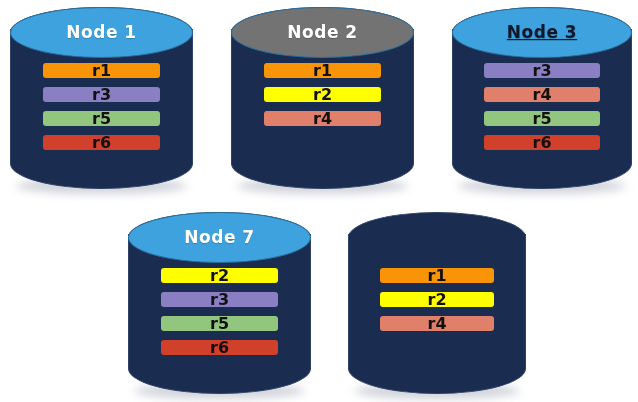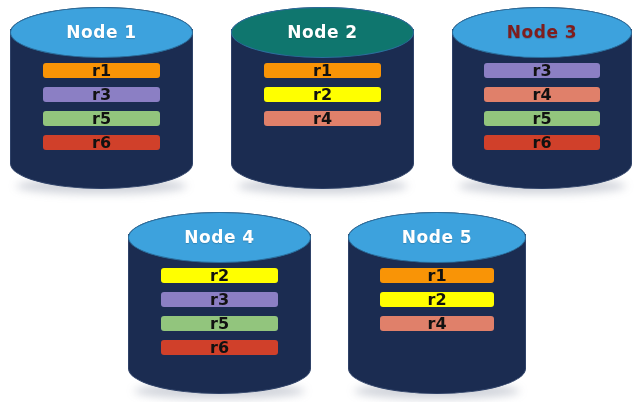--- a/index.html
+++ b/index.html
@@ -116,80 +116,77 @@
         <span class="bar-label" style="color: rgb(17, 17, 17);">r5</span>
       </div>
       <div class="bar" style="background: rgb(208, 64, 42); left: 33px; right: 33px; top: 128px; height: 15px;">
         <span class="bar-label" style="color: rgb(17, 17, 17);">r6</span>
       </div>
     </div>
     <div class="node" style="left: 231px; top: 7px; width: 183px; height: 182px;">
       <div class="cyl-shadow"></div>
       <div class="cyl-body" style="background: rgb(27, 44, 81); border-color: rgb(47, 66, 104);"></div>
       <div class="cyl-body-mid" style="background: rgb(27, 44, 81); border-left-color: rgb(47, 66, 104); border-right-color: rgb(47, 66, 104);"></div>
-      <div class="cyl-top" style="background: #0f766e; border-color: rgb(43, 110, 156);">
+      <div class="cyl-top" style="background: #737373; border-color: rgb(43, 110, 156);">
         <span class="node-label" style="color: rgb(255, 255, 255);">Node 2</span>
       </div>
       <div class="bar" style="background: rgb(249, 148, 6); left: 33px; right: 33px; top: 56px; height: 15px;">
         <span class="bar-label" style="color: rgb(17, 17, 17);">r1</span>
       </div>
       <div class="bar" style="background: rgb(255, 255, 0); left: 33px; right: 33px; top: 80px; height: 15px;">
         <span class="bar-label" style="color: rgb(17, 17, 17);">r2</span>
       </div>
       <div class="bar" style="background: rgb(224, 128, 106); left: 33px; right: 33px; top: 104px; height: 15px;">
         <span class="bar-label" style="color: rgb(17, 17, 17);">r4</span>
       </div>
     </div>
     <div class="node" style="left: 452px; top: 7px; width: 180px; height: 182px;">
       <div class="cyl-shadow"></div>
       <div class="cyl-body" style="background: rgb(27, 44, 81); border-color: rgb(47, 66, 104);"></div>
       <div class="cyl-body-mid" style="background: rgb(27, 44, 81); border-left-color: rgb(47, 66, 104); border-right-color: rgb(47, 66, 104);"></div>
       <div class="cyl-top" style="background: rgb(61, 162, 221); border-color: rgb(43, 110, 156);">
-        <span class="node-label" style="color: #7f1d1d;">Node 3</span>
+        <span class="node-label" style="color: #0f172a; text-decoration: underline;">Node 3</span>
       </div>
       <div class="bar" style="background: rgb(139, 127, 196); left: 32px; right: 32px; top: 56px; height: 15px;">
         <span class="bar-label" style="color: rgb(17, 17, 17);">r3</span>
       </div>
       <div class="bar" style="background: rgb(224, 128, 106); left: 32px; right: 32px; top: 80px; height: 15px;">
         <span class="bar-label" style="color: rgb(17, 17, 17);">r4</span>
       </div>
       <div class="bar" style="background: rgb(146, 197, 125); left: 32px; right: 32px; top: 104px; height: 15px;">
         <span class="bar-label" style="color: rgb(17, 17, 17);">r5</span>
       </div>
       <div class="bar" style="background: rgb(208, 64, 42); left: 32px; right: 32px; top: 128px; height: 15px;">
         <span class="bar-label" style="color: rgb(17, 17, 17);">r6</span>
       </div>
     </div>
     <div class="node" style="left: 128px; top: 212px; width: 183px; height: 182px;">
       <div class="cyl-shadow"></div>
       <div class="cyl-body" style="background: rgb(27, 44, 81); border-color: rgb(47, 66, 104);"></div>
       <div class="cyl-body-mid" style="background: rgb(27, 44, 81); border-left-color: rgb(47, 66, 104); border-right-color: rgb(47, 66, 104);"></div>
       <div class="cyl-top" style="background: rgb(61, 162, 221); border-color: rgb(43, 110, 156);">
-        <span class="node-label" style="color: rgb(255, 255, 255);">Node 4</span>
+        <span class="node-label" style="color: rgb(255, 255, 255);">Node 7</span>
       </div>
       <div class="bar" style="background: rgb(255, 255, 0); left: 33px; right: 33px; top: 56px; height: 15px;">
         <span class="bar-label" style="color: rgb(17, 17, 17);">r2</span>
       </div>
       <div class="bar" style="background: rgb(139, 127, 196); left: 33px; right: 33px; top: 80px; height: 15px;">
         <span class="bar-label" style="color: rgb(17, 17, 17);">r3</span>
       </div>
       <div class="bar" style="background: rgb(146, 197, 125); left: 33px; right: 33px; top: 104px; height: 15px;">
         <span class="bar-label" style="color: rgb(17, 17, 17);">r5</span>
       </div>
       <div class="bar" style="background: rgb(208, 64, 42); left: 33px; right: 33px; top: 128px; height: 15px;">
         <span class="bar-label" style="color: rgb(17, 17, 17);">r6</span>
       </div>
     </div>
     <div class="node" style="left: 348px; top: 212px; width: 178px; height: 182px;">
       <div class="cyl-shadow"></div>
       <div class="cyl-body" style="background: rgb(27, 44, 81); border-color: rgb(47, 66, 104);"></div>
       <div class="cyl-body-mid" style="background: rgb(27, 44, 81); border-left-color: rgb(47, 66, 104); border-right-color: rgb(47, 66, 104);"></div>
-      <div class="cyl-top" style="background: rgb(61, 162, 221); border-color: rgb(43, 110, 156);">
-        <span class="node-label" style="color: rgb(255, 255, 255);">Node 5</span>
-      </div>
       <div class="bar" style="background: rgb(249, 148, 6); left: 32px; right: 32px; top: 56px; height: 15px;">
         <span class="bar-label" style="color: rgb(17, 17, 17);">r1</span>
       </div>
       <div class="bar" style="background: rgb(255, 255, 0); left: 32px; right: 32px; top: 80px; height: 15px;">
         <span class="bar-label" style="color: rgb(17, 17, 17);">r2</span>
       </div>
       <div class="bar" style="background: rgb(224, 128, 106); left: 32px; right: 32px; top: 104px; height: 15px;">
         <span class="bar-label" style="color: rgb(17, 17, 17);">r4</span>
       </div>
     </div>

